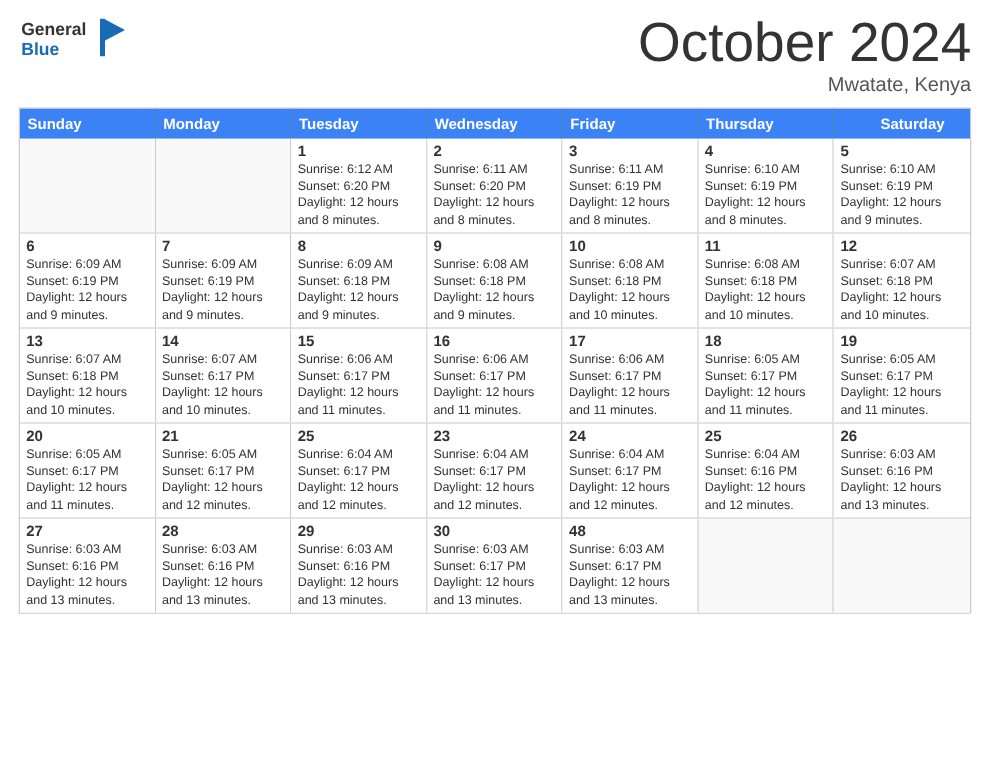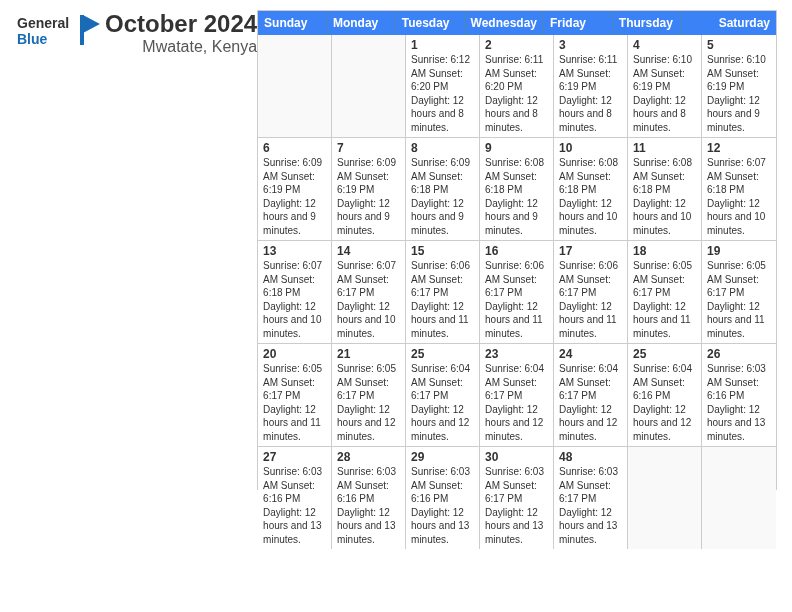--- a/index.html
+++ b/index.html
@@ -8,38 +8,38 @@
       background: #fff;
       width: 792px;
       height: 612px;
       overflow: hidden;
     }
     .page {
       width: 792px;
       height: 500px;
       padding: 10px 15px;
       display: flex;
-      flex-direction: row;
+      flex-direction: column;
     }
     .header {
       display: flex;
       justify-content: space-between;
       align-items: flex-start;
       margin-bottom: 8px;
     }
     .logo {
       display: flex;
       align-items: center;
     }
     .title-section {
       text-align: right;
     }
     .month-title {
-      font-size: 24px;
-      font-weight: bold;
+      font-size: 44px;
+      font-weight: normal;
       color: #333;
     }
     .location-title {
       font-size: 16px;
       color: #555;
     }
     .calendar {
       flex: 1;
       display: flex;
       flex-direction: column;

